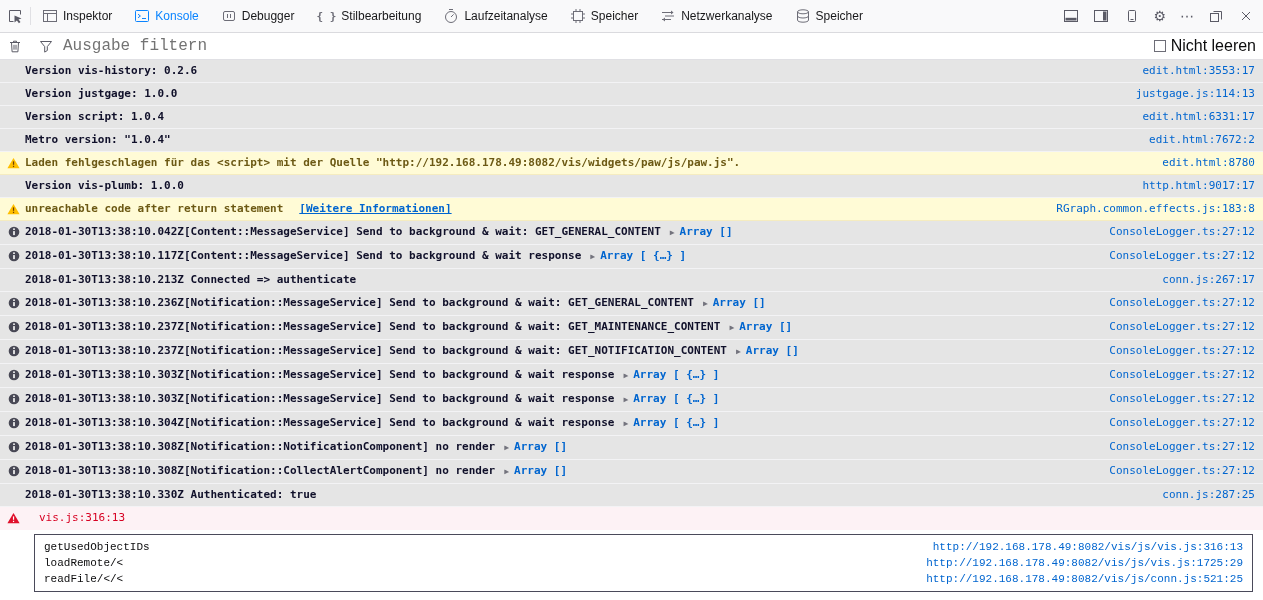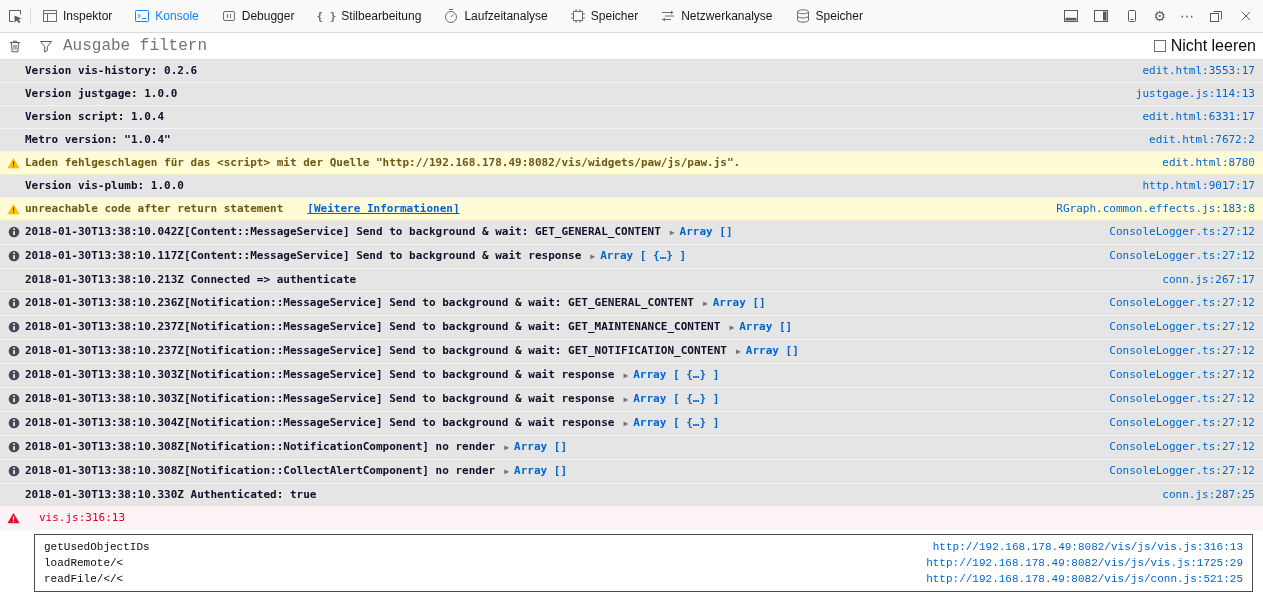--- a/index.html
+++ b/index.html
@@ -32,21 +32,21 @@
   
   .console{flex:1 1 auto;overflow:hidden;background:#e5e5e5}
   .crow{display:flex;align-items:flex-start;padding:0 8px 0 25px;min-height:22px;line-height:22px;border-bottom:1px solid #f3f3f5;position:relative;font-family:"DejaVu Sans Mono","Liberation Mono",monospace;font-size:11px}
   .rowicon{position:absolute;left:7px;top:5px;display:flex}
   .crow.info .rowicon{left:8px}
   .cleft{flex:1 1 auto;min-width:0}
   .msg{font-weight:bold;color:#10102a;white-space:pre}
   .loc{margin-left:14px;color:#0065cf;text-decoration:none;white-space:nowrap;flex:0 0 auto}
   .objcaret{color:#73737d;font-size:8px;margin:0 5px 0 9px;cursor:pointer}
   .obj{color:#0065cf;font-weight:bold;cursor:pointer}
-  .learn{color:#0065cf;text-decoration:underline;font-weight:bold;margin-left:24px;cursor:pointer}
+  .learn{color:#0065cf;text-decoration:underline;font-weight:bold;margin-left:16px;cursor:pointer}
   .crow.warn{background:#fffbd6;border-bottom-color:#f5ecc0}
   .crow.warn .msg{color:#6c5914}
   .crow.error{background:#fdf2f5;border-bottom-color:#fdf2f5}
   .crow.error .msg{color:#d70022}
   .crow.error .loc{color:#d70022}
   .crow.error .learn{color:#d70022}
   .errcaret{color:#5b5b66;font-size:8px;margin-right:7px;cursor:pointer}
   .stackwrap{padding:4px 10px 9px 34px;border-bottom:1px solid #f3f3f5;background:#fff}
   .stackbox{border:1px solid #4a4a5a;padding:4px 9px;font-family:Liberation Mono, monospace;font-size:11px}
   .frame{display:flex;justify-content:space-between;line-height:16px}

